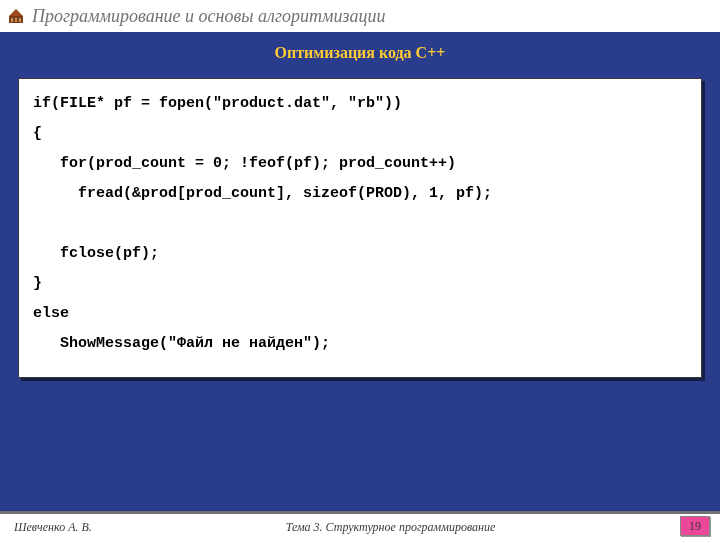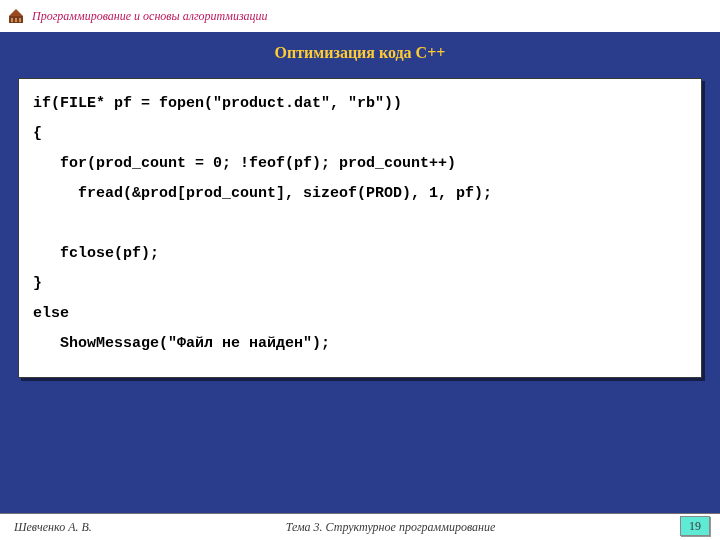--- a/index.html
+++ b/index.html
@@ -26,22 +26,22 @@
     align-items: center;
     padding-left: 8px;
   }
   .logo {
     width: 16px; height: 16px;
     margin-right: 8px;
     display: inline-block;
   }
   .course-title {
     font-style: italic;
-    font-size: 12px;
-    color: #be185d;
+    font-size: 18px;
+    color: #737373;
   }
   .slide-title {
     position: absolute;
     top: 44px;
     width: 100%;
     text-align: center;
     font-weight: bold;
     font-size: 16px;
     color: #ffcc33;
   }
@@ -61,21 +61,21 @@
     font-size: 15px;
     line-height: 30px;
     white-space: pre;
     color: #000;
   }
   .footer {
     position: absolute;
     bottom: 0; left: 0; right: 0;
     height: 26px;
     background: #ffffff;
-    border-top: 1px solid #737373;
+    border-top: 3px solid #737373;
     display: flex;
     align-items: center;
     font-style: italic;
     font-size: 12px;
     color: #3a3a3a;
     padding-left: 24px;
   }
   .footer-author {
     position: absolute;
     left: 14px;
@@ -84,21 +84,21 @@
     width: 100%;
     text-align: center;
     margin-left: 37px;
   }
   .footer-page {
     position: absolute;
     right: 10px;
     bottom: 4px;
     width: 28px;
     height: 18px;
-    background: #5eead4;
+    background: #ec4899;
     border: 1px solid #888;
     box-shadow: 1px 1px 0 rgba(0,0,0,0.4);
     font-style: normal;
     font-size: 12px;
     display: flex;
     align-items: center;
     justify-content: center;
   }
 </style>
 </head>

